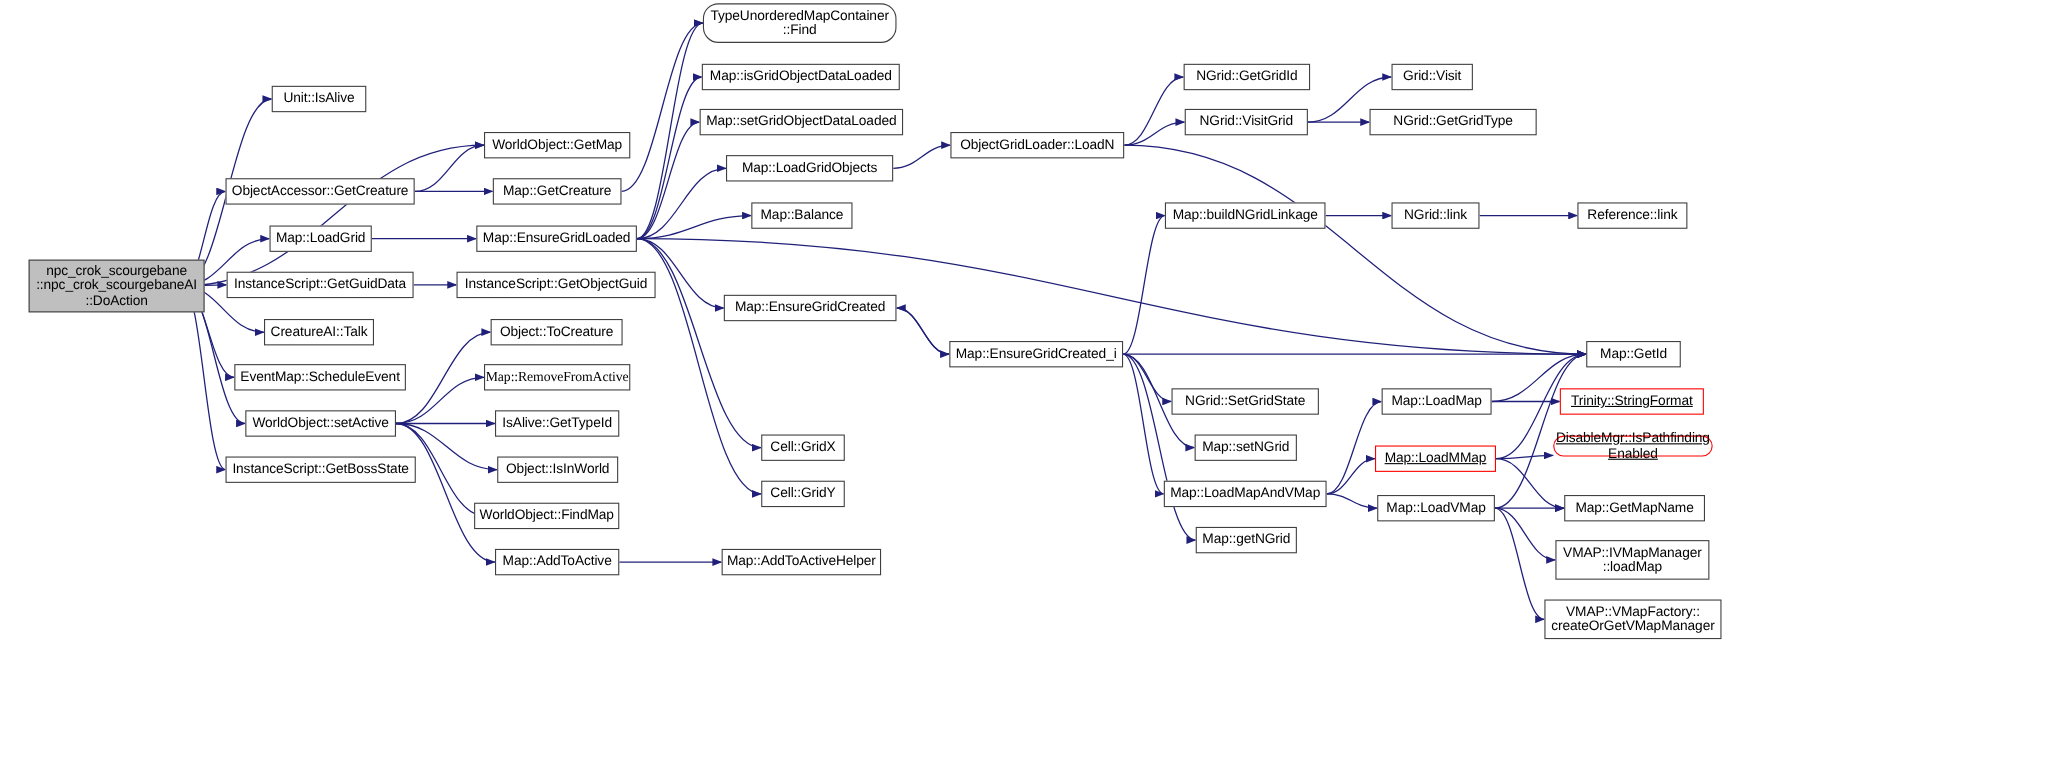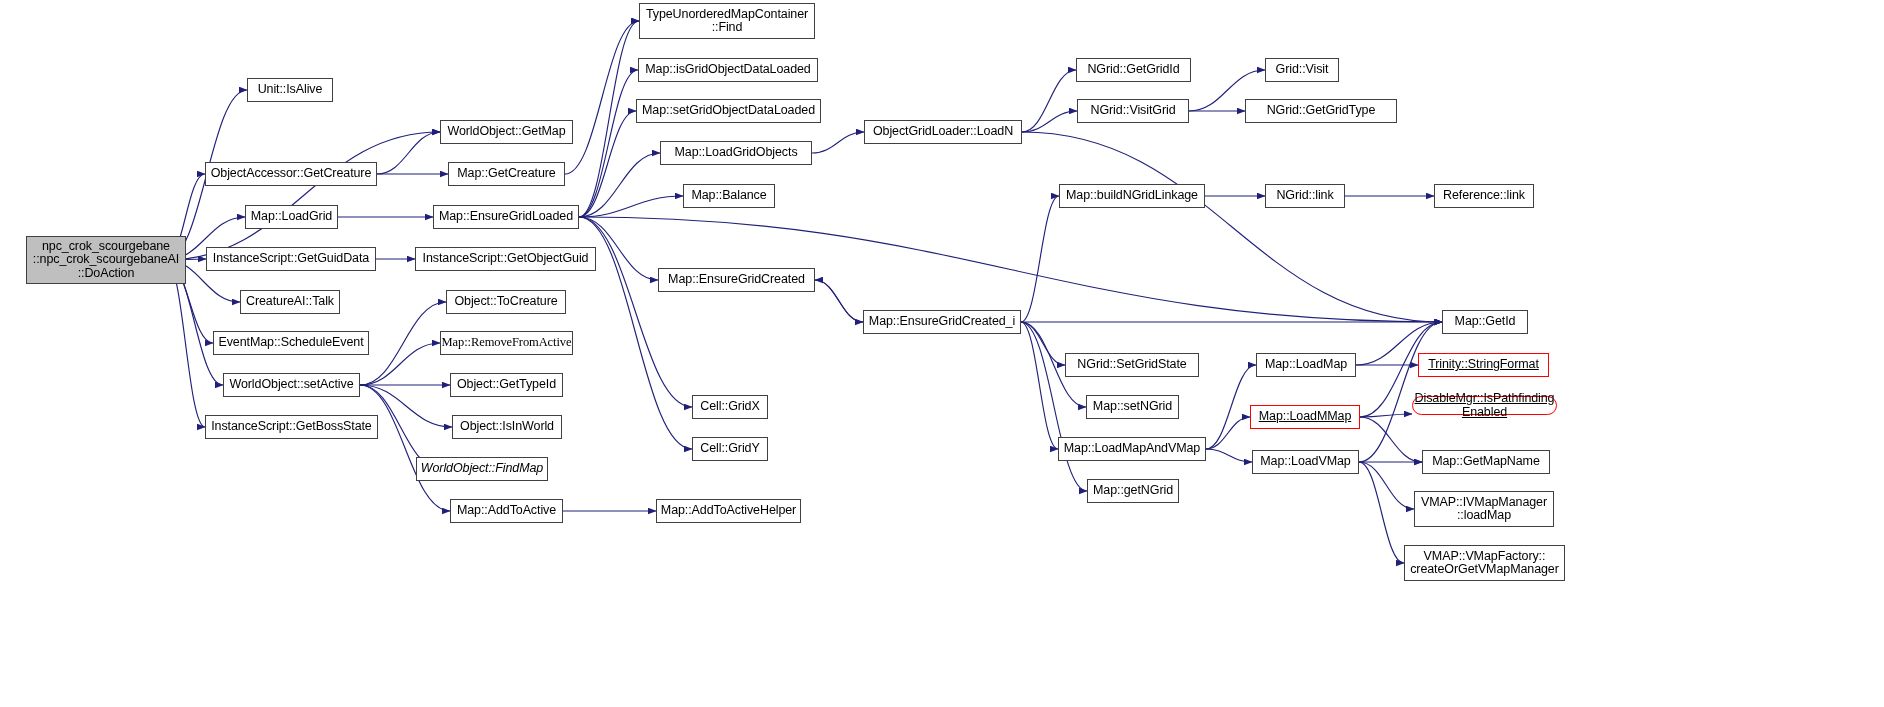--- a/index.html
+++ b/index.html
@@ -132,26 +132,26 @@
       <div class="node" style="left: 245px; top: 205px; width: 93px; height: 24px;">Map::LoadGrid</div>
       <div class="node" style="left: 433px; top: 205px; width: 146px; height: 24px;">Map::EnsureGridLoaded</div>
       <div class="node" style="left: 206px; top: 247px; width: 170px; height: 24px;">InstanceScript::GetGuidData</div>
       <div class="node" style="left: 415px; top: 247px; width: 181px; height: 24px;">InstanceScript::GetObjectGuid</div>
       <div class="node" style="left: 240px; top: 290px; width: 100px; height: 24px;">CreatureAI::Talk</div>
       <div class="node" style="left: 213px; top: 331px; width: 156px; height: 24px;">EventMap::ScheduleEvent</div>
       <div class="node" style="left: 223px; top: 373px; width: 137px; height: 24px;">WorldObject::setActive</div>
       <div class="node" style="left: 205px; top: 415px; width: 173px; height: 24px;">InstanceScript::GetBossState</div>
       <div class="node" style="left: 446px; top: 290px; width: 120px; height: 24px;">Object::ToCreature</div>
       <div class="node" style="left: 440px; top: 331px; width: 133px; height: 24px; font-family: Liberation Serif, serif;">Map::RemoveFromActive</div>
-      <div class="node" style="left: 450px; top: 373px; width: 113px; height: 24px;">Object::GetTypeId</div>
+      <div class="node" style="left: 450px; top: 373px; width: 113px; height: 24px;">IsAlive::GetTypeId</div>
       <div class="node" style="left: 452px; top: 415px; width: 110px; height: 24px;">Object::IsInWorld</div>
-      <div class="node" style="left: 416px; top: 457px; width: 132px; height: 24px; font-style: italic;">WorldObject::FindMap</div>
+      <div class="node" style="left: 431px; top: 457px; width: 132px; height: 24px;">WorldObject::FindMap</div>
       <div class="node" style="left: 450px; top: 499px; width: 113px; height: 24px;">Map::AddToActive</div>
       <div class="node" style="left: 656px; top: 499px; width: 145px; height: 24px;">Map::AddToActiveHelper</div>
-      <div class="node" style="left: 639px; top: 3px; width: 176px; height: 36px;">TypeUnorderedMapContainer
+      <div class="node" style="left: 639px; top: 3px; width: 176px; height: 36px; border-radius: 14px;">TypeUnorderedMapContainer
 ::Find</div>
       <div class="node" style="left: 638px; top: 58px; width: 180px; height: 24px;">Map::isGridObjectDataLoaded</div>
       <div class="node" style="left: 636px; top: 99px; width: 185px; height: 24px;">Map::setGridObjectDataLoaded</div>
       <div class="node" style="left: 660px; top: 141px; width: 152px; height: 24px;">Map::LoadGridObjects</div>
       <div class="node" style="left: 683px; top: 184px; width: 92px; height: 24px;">Map::Balance</div>
       <div class="node" style="left: 658px; top: 268px; width: 157px; height: 24px;">Map::EnsureGridCreated</div>
       <div class="node" style="left: 692px; top: 395px; width: 76px; height: 24px;">Cell::GridX</div>
       <div class="node" style="left: 692px; top: 437px; width: 76px; height: 24px;">Cell::GridY</div>
       <div class="node" style="left: 864px; top: 120px; width: 158px; height: 24px;">ObjectGridLoader::LoadN</div>
       <div class="node" style="left: 1059px; top: 184px; width: 146px; height: 24px;">Map::buildNGridLinkage</div>

